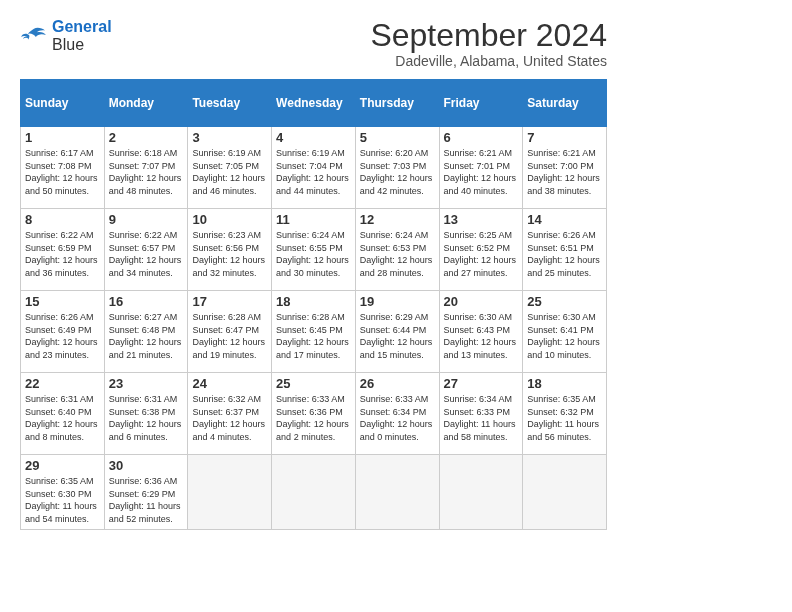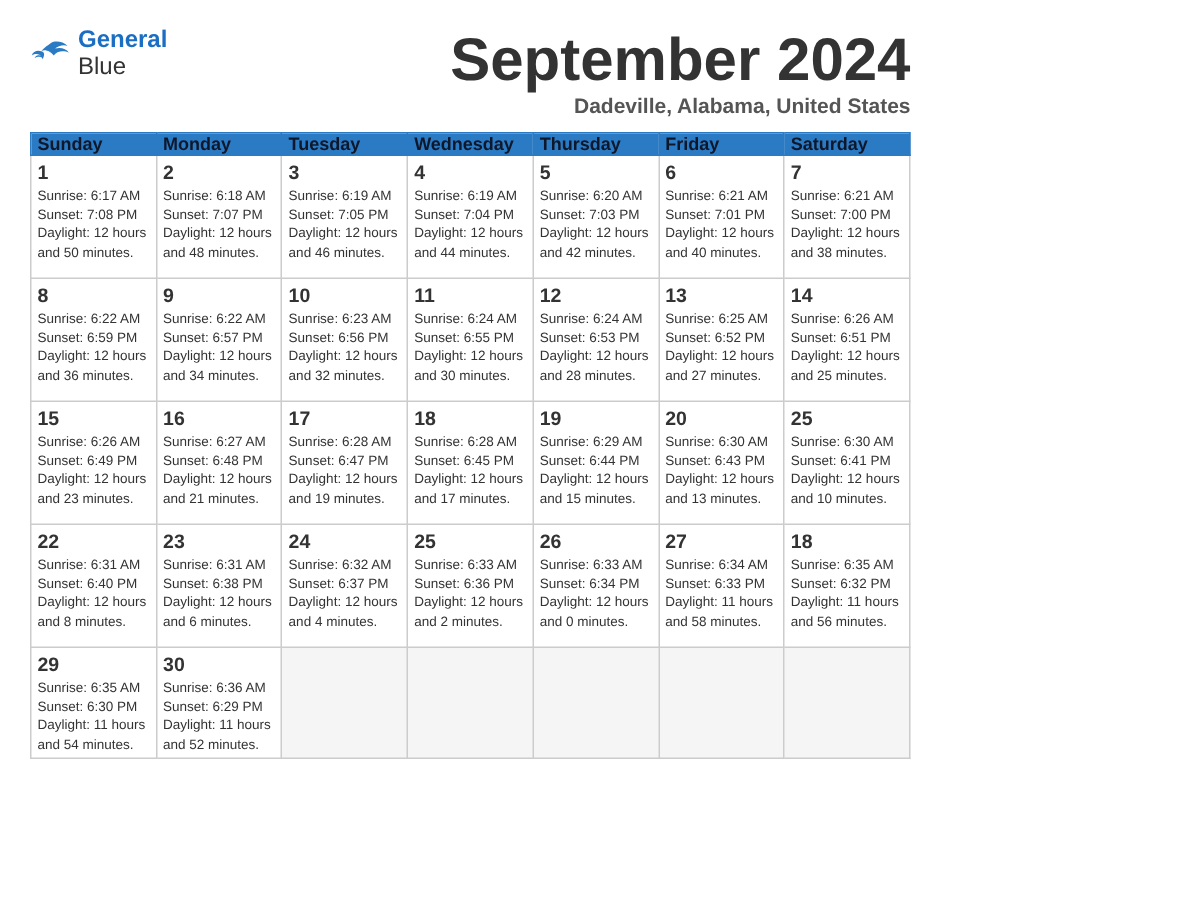--- a/index.html
+++ b/index.html
@@ -26,41 +26,40 @@
       gap: 4px;
     }
     .logo-bird {
       width: 28px;
       height: 22px;
     }
     .title-section {
       text-align: right;
     }
     .main-title {
-      font-size: 40px;
-      font-weight: bold;
+      font-size: 32px;
+      font-weight: normal;
       color: #333;
       line-height: 1.1;
     }
     .subtitle {
       font-size: 14px;
       color: #555;
-      font-weight: bold;
     }
     table {
       width: 100%;
       border-collapse: collapse;
       table-layout: fixed;
     }
     th {
       background: #2a7bc4;
-      color: #0f172a;
+      color: #ffffff;
       font-size: 12px;
       font-weight: bold;
-      padding: 0 4px;
+      padding: 16px 4px;
       text-align: left;
       border: 1px solid #2a7bc4;
     }
     td {
       border: 1px solid #ccc;
       vertical-align: top;
       padding: 3px 4px;
       font-size: 9.5px;
       color: #333;
       height: 82px;

